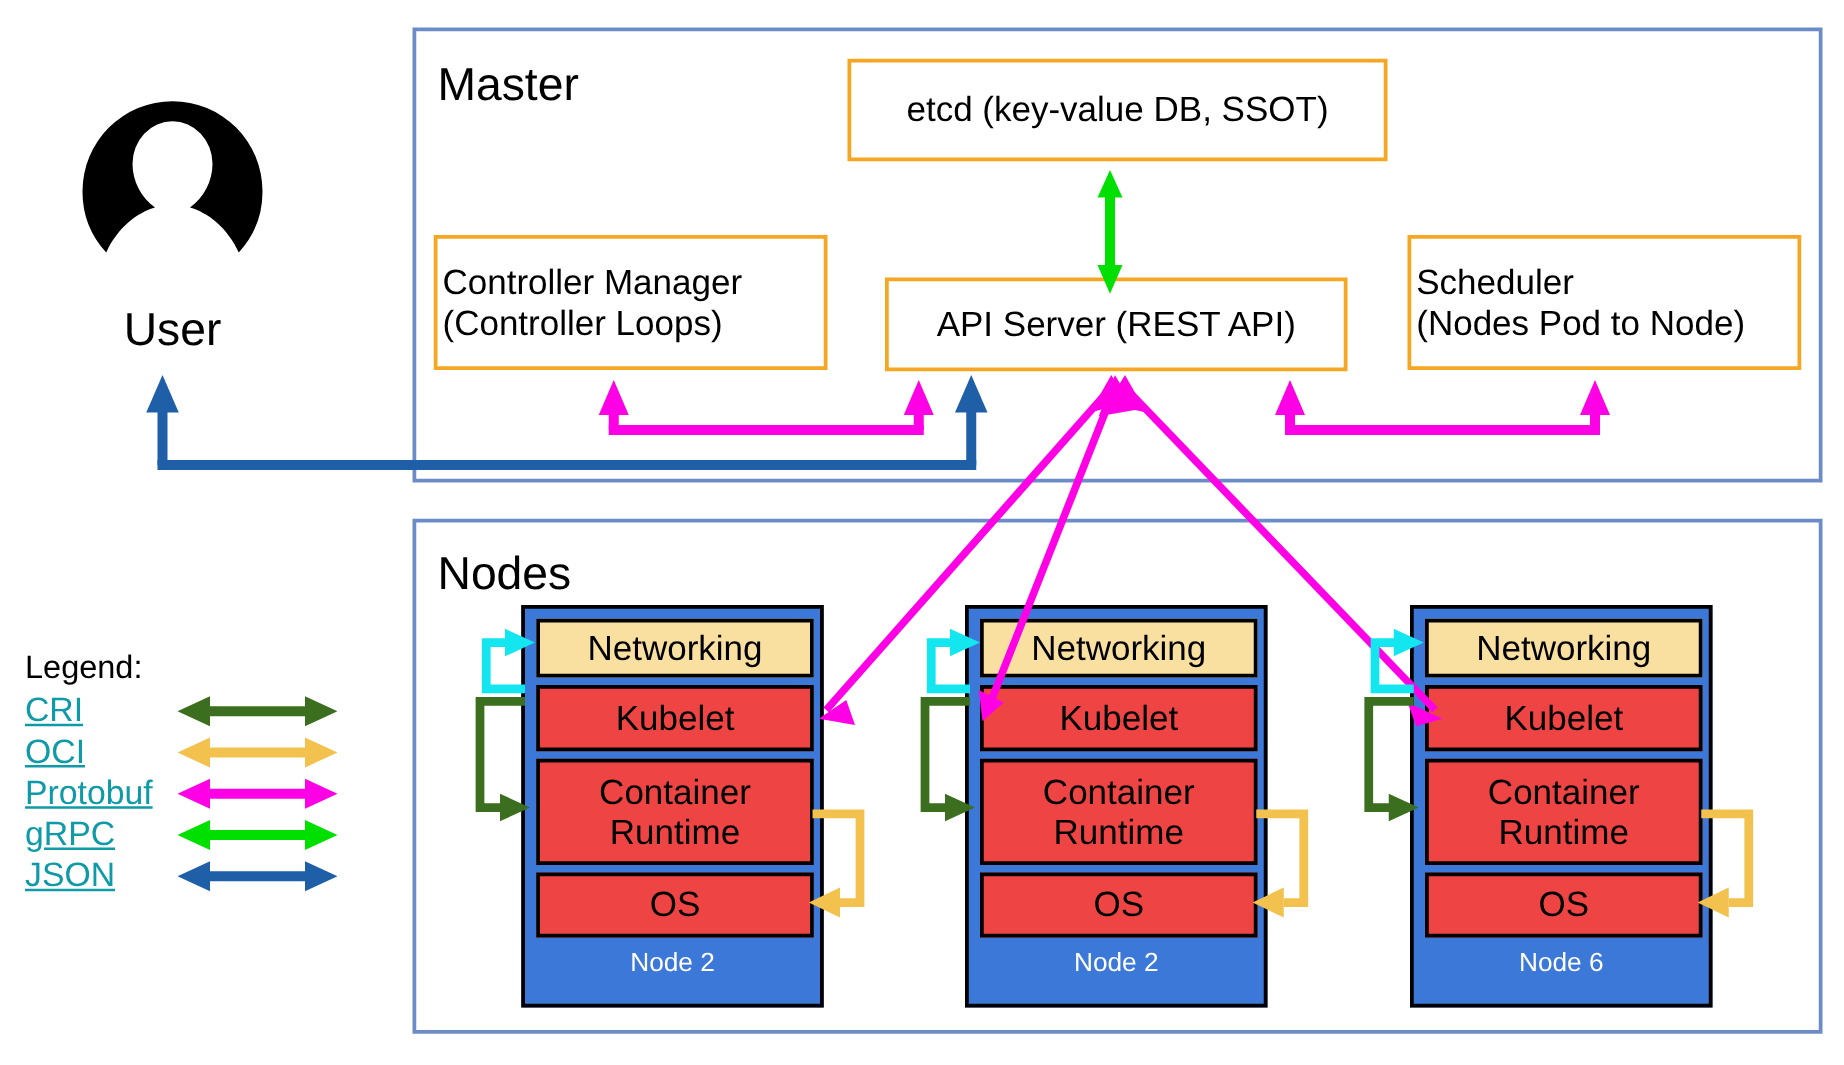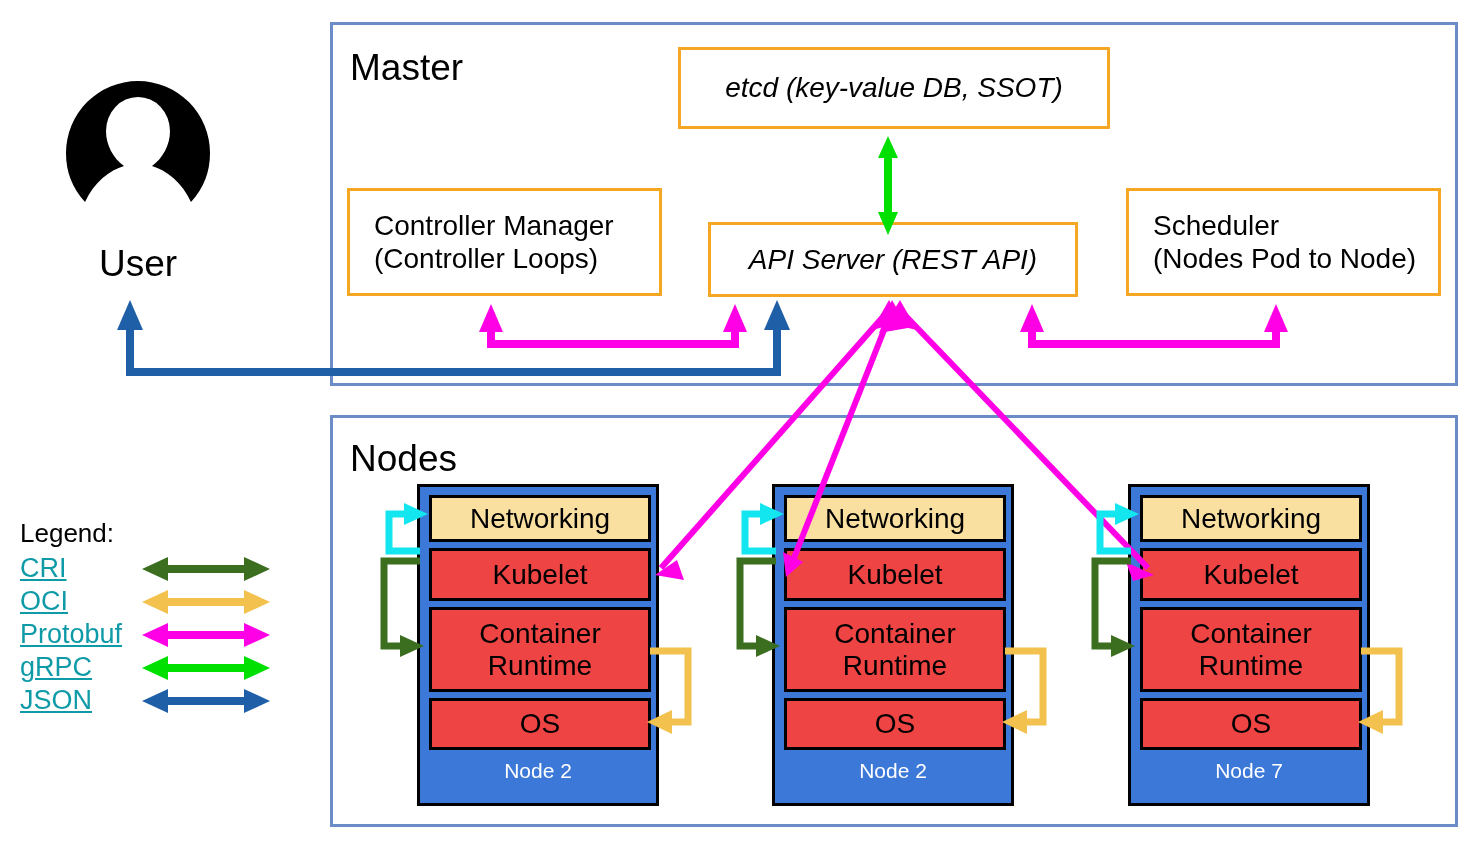--- a/index.html
+++ b/index.html
@@ -50,27 +50,26 @@
     box-sizing: border-box;
     display: flex;
     align-items: center;
     z-index: 3;
   }
   .comp-label {
     font-size: 28px;
     color: #000000;
     line-height: 1.18;
     white-space: pre-line;
-    padding-left: 24px;
+    padding-left: 4px;
   }
   .comp-label.center {
     width: 100%;
     text-align: center;
     padding-left: 0;
-    font-style: italic;
   }
 
   
   .avatar-wrap {
     position: absolute;
     z-index: 3;
   }
   .user-caption {
     position: absolute;
     font-size: 37px;
@@ -223,21 +222,21 @@
     <div class="node-layer" style="left:9px; top:61px; width:222px; height:53px;">
       <span class="layer-text">Kubelet</span>
     </div>
     <div class="node-layer" style="left:9px; top:120px; width:222px; height:85px;">
       <span class="layer-text">Container
 Runtime</span>
     </div>
     <div class="node-layer" style="left:9px; top:211px; width:222px; height:52px;">
       <span class="layer-text">OS</span>
     </div>
-    <div class="node-footer" style="top:272px;">Node 7</div>
+    <div class="node-footer" style="top:272px;">Node 6</div>
   </div>
 
   <div class="legend">
     <div class="legend-title">Legend:</div>
 
 
     <div class="legend-row">
       <span class="legend-name">CRI</span>
       <svg class="legend-arrow" viewBox="0 0 128 26">
         <path d="M0 13 L26 1 L26 9 L102 9 L102 1 L128 13 L102 25 L102 17 L26 17 L26 25 Z" fill="#3B6E1E"></path>

